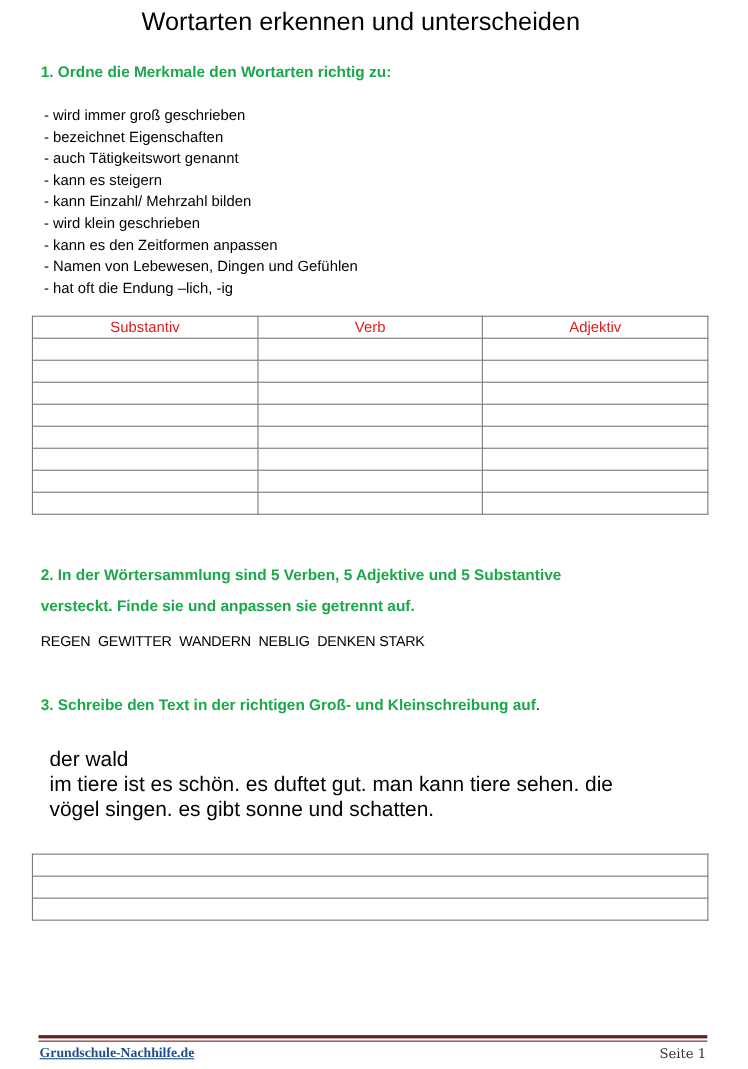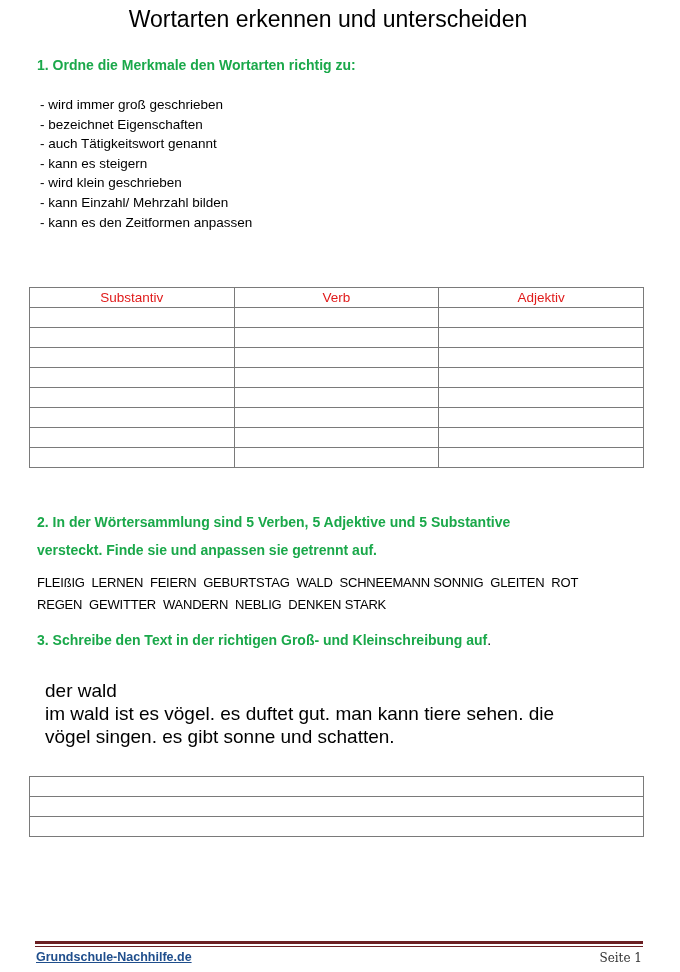--- a/index.html
+++ b/index.html
@@ -17,39 +17,41 @@
     .th { color: #e01b1b; text-align: center; font-size: 13.5px; }
     .t1 { top: 287px; }
     .h2 { top: 508px; line-height: 28px; }
     .wordbank { position: absolute; left: 37px; top: 572px; font-size: 13px; line-height: 22px; letter-spacing: -0.2px; }
     .h3 { top: 632px; }
     .h3 .dot { color: #000; font-weight: normal; }
     .text { position: absolute; left: 45px; top: 679px; font-size: 19px; line-height: 23px; }
     .t2 { top: 776px; }
     .footer-line1 { position: absolute; left: 35px; width: 608px; top: 941px; height: 3px; background: #6b1f22; }
     .footer-line2 { position: absolute; left: 35px; width: 608px; top: 946px; height: 1px; background: #6b1f22; }
-    .footer-site { position: absolute; left: 36px; top: 950px; font-family: Liberation Sans, sans-serif;
+    .footer-site { position: absolute; left: 36px; top: 950px; font-family: Liberation Serif, serif;
       font-size: 12.5px; font-weight: bold; color: #1f4e8c; text-decoration: underline; }
     .footer-page { position: absolute; right: 38px; top: 951px; font-family: "DejaVu Serif", serif;
       font-size: 12px; color: #333; }
   </style>
 </head>
 <body>
 
 <div class="title">Wortarten erkennen und unterscheiden</div>
 
 <div class="heading h1">1. Ordne die Merkmale den Wortarten richtig zu:</div>
 <ul class="list">
   <li>- wird immer groß geschrieben</li>
   <li>- bezeichnet Eigenschaften</li>
   <li>- auch Tätigkeitswort genannt</li>
   <li>- kann es steigern</li>
+  <li>- kann Einzahl/ Mehrzahl bilden</li>
   <li>- wird klein geschrieben</li>
-  <li>- kann Einzahl/ Mehrzahl bilden</li>
   <li>- kann es den Zeitformen anpassen</li>
+  <li>- Namen von Lebewesen, Dingen und Gefühlen</li>
+  <li>- hat oft die Endung –lich, -ig</li>
 </ul>
 
 <table class="grid words t1">
   <tbody>
       <tr>
     <td class="th">Substantiv</td>
     <td class="th">Verb</td>
     <td class="th">Adjektiv</td>
   </tr>
   <tr>
@@ -93,28 +95,27 @@
         <td></td>
       </tr>
 </tbody>
   </table>
 
 <div class="heading h2">
   <div>2. In der Wörtersammlung sind 5 Verben, 5 Adjektive und 5 Substantive</div>
   <div>versteckt. Finde sie und anpassen sie getrennt auf.</div>
 </div>
 <div class="wordbank">
-  <div style="white-space:pre">FLEIßIG  LERNEN  FEIERN  GEBURTSTAG  WALD  SCHNEEMANN SONNIG  GLEITEN  ROT</div>
   <div style="white-space:pre">REGEN  GEWITTER  WANDERN  NEBLIG  DENKEN STARK</div>
 </div>
 
 <div class="heading h3"><span>3. Schreibe den Text in der richtigen Groß- und Kleinschreibung auf</span><span class="dot">.</span></div>
 <div class="text">
   <div>der wald</div>
-  <div>im wald ist es vögel. es duftet gut. man kann tiere sehen. die</div>
+  <div>im tiere ist es schön. es duftet gut. man kann tiere sehen. die</div>
   <div>vögel singen. es gibt sonne und schatten.</div>
 </div>
 
 <table class="grid t2">
   <tbody>
       <tr>
         <td></td>
       </tr>
   <tr>
         <td></td>

